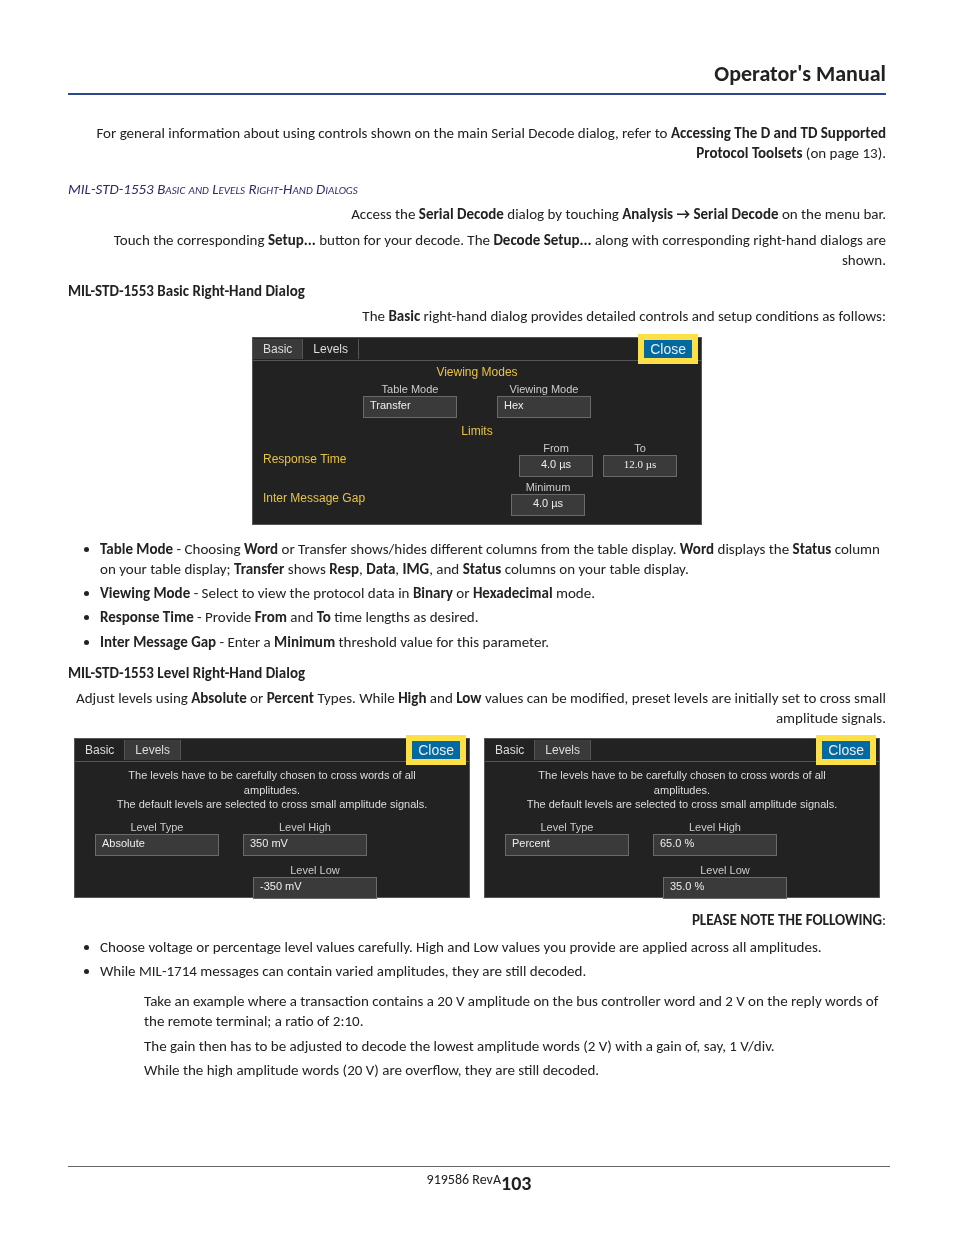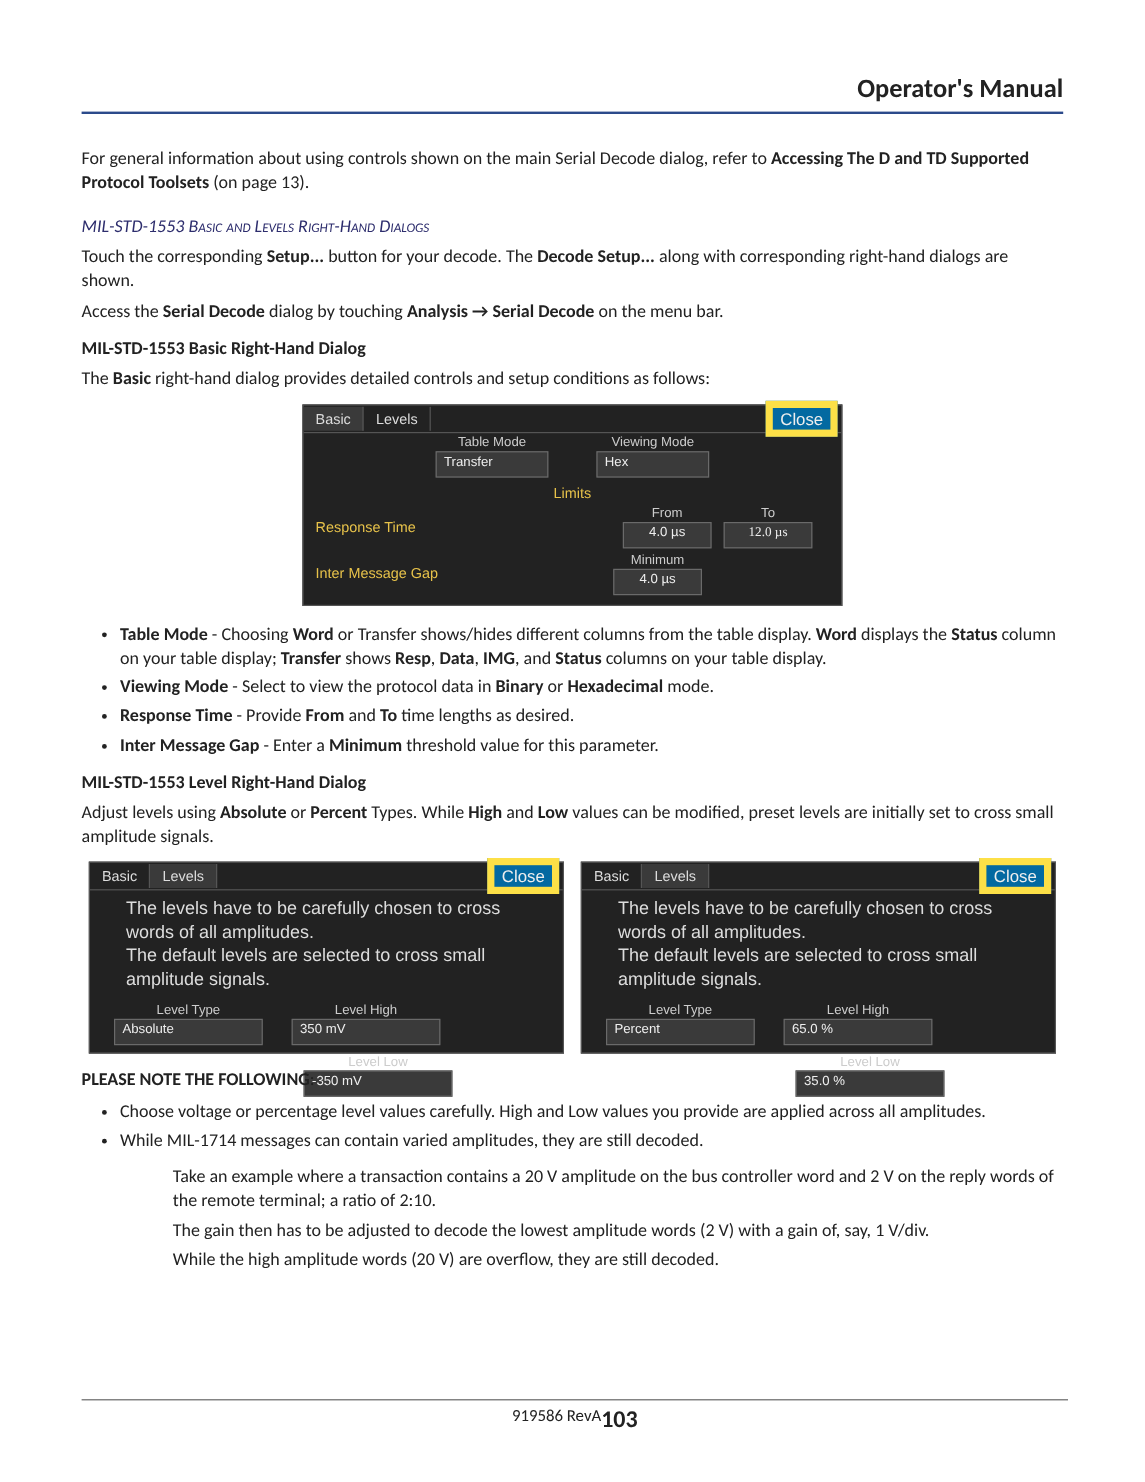--- a/index.html
+++ b/index.html
@@ -25,20 +25,21 @@
     margin-bottom: 28px;
   }
   .header-title {
     font-size: 22px;
     font-weight: bold;
     color: #222;
   }
   .body-p {
     margin: 6px 0;
     line-height: 1.35;
+    text-align: right;
   }
   .bold { font-weight: bold; }
   .section-heading {
     font-style: italic;
     font-weight: normal;
     color: #2d2d6d;
     font-size: 15px;
     margin-top: 16px;
     margin-bottom: 6px;
   }
@@ -131,23 +132,24 @@
   }
   .dlg-left-label {
     color:#e7c24a;
     font-size:12px;
     min-width:120px;
     padding-left:4px;
     align-self:center;
   }
   .dlg-hint {
     color:#ddd;
-    font-size:15px;
+    font-size:11px;
     padding:6px 30px;
     line-height:1.3;
+    text-align:center;
   }
 
   
   .dlg-basic {
     width: 450px;
     margin: 10px auto 14px auto;
   }
   
   .dlg-pair {
     display:flex;
@@ -170,38 +172,39 @@
 
   <p class="body-p">
     <span>For general information about using controls shown on the main Serial Decode dialog, refer to </span><span class="bold">Accessing The D and TD Supported Protocol Toolsets</span><span> (on page 13).</span>
   </p>
 
   <div class="section-heading">
     <span>MIL-STD-1553 </span><span class="smallcaps">Basic and Levels Right-Hand Dialogs</span>
   </div>
 
   <p class="body-p">
+    <span>Access the </span><span class="bold">Serial Decode</span><span> dialog by touching </span><span class="bold">Analysis → Serial Decode</span><span> on the menu bar.</span>
+  </p>
+
+  <p class="body-p">
     <span>Touch the corresponding </span><span class="bold">Setup...</span><span> button for your decode. The </span><span class="bold">Decode Setup...</span><span> along with corresponding right-hand dialogs are shown.</span>
-  </p>
-
-  <p class="body-p">
-    <span>Access the </span><span class="bold">Serial Decode</span><span> dialog by touching </span><span class="bold">Analysis → Serial Decode</span><span> on the menu bar.</span>
   </p>
 
   <p class="sub-heading">MIL-STD-1553 Basic Right-Hand Dialog</p>
   <p class="body-p">
     <span>The </span><span class="bold">Basic</span><span> right-hand dialog provides detailed controls and setup conditions as follows:</span>
   </p>
 
   <div class="dlg dlg-basic">
     <div class="dlg-tabs">
       <div class="dlg-tab active">Basic</div>
       <div class="dlg-tab">Levels</div>
       <div class="dlg-close">Close</div>
     </div>
+    <div class="dlg-section-title">Viewing Modes</div>
     <div class="dlg-row" style="justify-content:center; gap:40px;">
       <div class="fieldgroup">
         <div class="fld-label">Table Mode</div>
         <div class="fld-input">Transfer</div>
       </div>
       <div class="fieldgroup">
         <div class="fld-label">Viewing Mode</div>
         <div class="fld-input">Hex</div>
       </div>
     </div>

